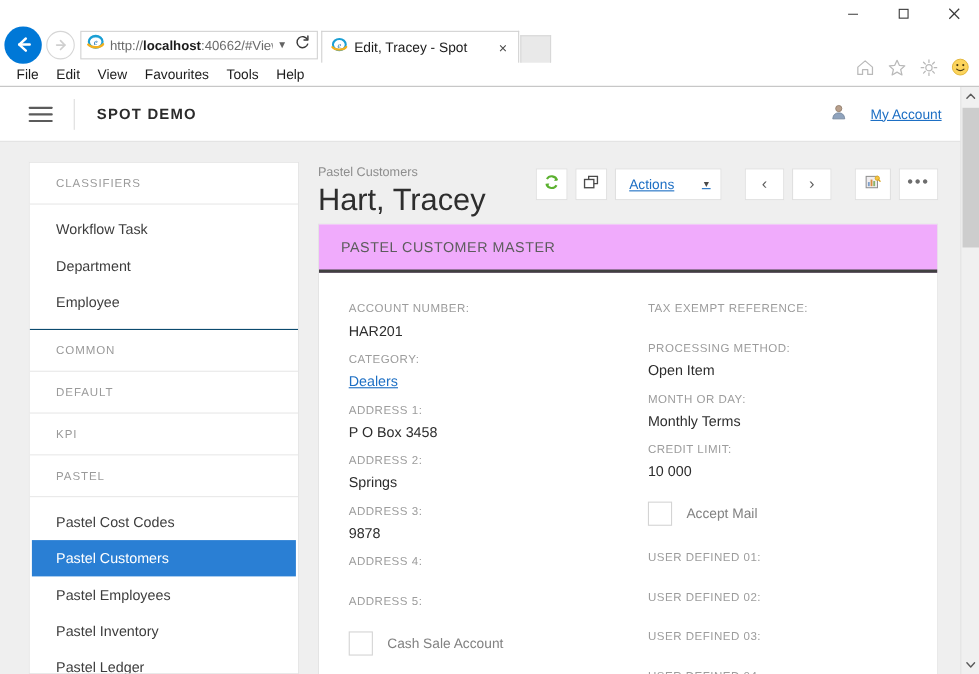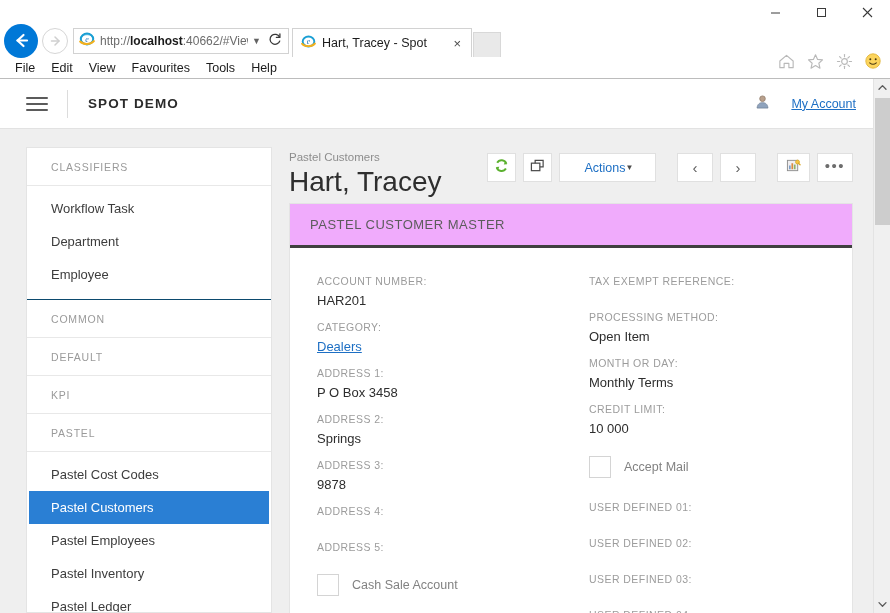--- a/index.html
+++ b/index.html
@@ -257,23 +257,25 @@
   }
   .tb-btn {
     height: 29px; min-width: 29px;
     background: #ffffff;
     border: 1px solid #e0e0e0;
     display: flex; align-items: center; justify-content: center;
     cursor: pointer;
   }
   .tb-actions {
     width: 97px;
+    justify-content: space-between;
     padding: 0 9px 0 12px;
     font-size: 12.5px;
     color: #1d6fc4;
+    text-decoration: underline;
   }
   .tb-gap { width: 7px; }
   .tb-caret { color: #4a4a4a; font-size: 8px; }
   .tb-arrow { font-size: 15px; color: #5d5d5d; font-weight: 300; }
   .tb-dots { font-size: 15px; color: #6d6d6d; letter-spacing: 1.5px; line-height: 1; padding-bottom: 4px;}
 
   .card {
     background: #ffffff;
     border: 1px solid #e4e4e4;
     min-height: 420px;
@@ -409,21 +411,21 @@
 
     <div class="tabstrip">
       <div class="tab">
         <span>
           <svg width="15" height="15" viewBox="0 0 16 16">
             <ellipse cx="8" cy="8" rx="6.2" ry="5.4" fill="none" stroke="#1a9fd4" stroke-width="2"></ellipse>
             <path d="M1.2 10.5 C4 13.8 12 13.8 14.8 10.2" fill="none" stroke="#f2b01e" stroke-width="2.1" stroke-linecap="round"></path>
             <text x="8" y="11" font-size="8" font-family="'Liberation Serif',serif" fill="#1a73b8" text-anchor="middle" font-style="italic">e</text>
           </svg>
         </span>
-        <span class="tab-title">Hart, Tracey - Spot</span>
+        <span class="tab-title">Edit, Tracey - Spot</span>
         <span class="tab-close">×</span>
       </div>
       <div class="tab-new"></div>
     </div>
 
     <div class="browser-icons">
       <span class="bicon">
         <svg width="19" height="19" viewBox="0 0 20 20">
           <path d="M3 9.5 L10 3.5 L17 9.5 L17 16.5 L12.5 16.5 L12.5 12 L7.5 12 L7.5 16.5 L3 16.5 Z" fill="none" stroke="#b9b9b9" stroke-width="1.2" stroke-linejoin="round"></path>
         </svg>

